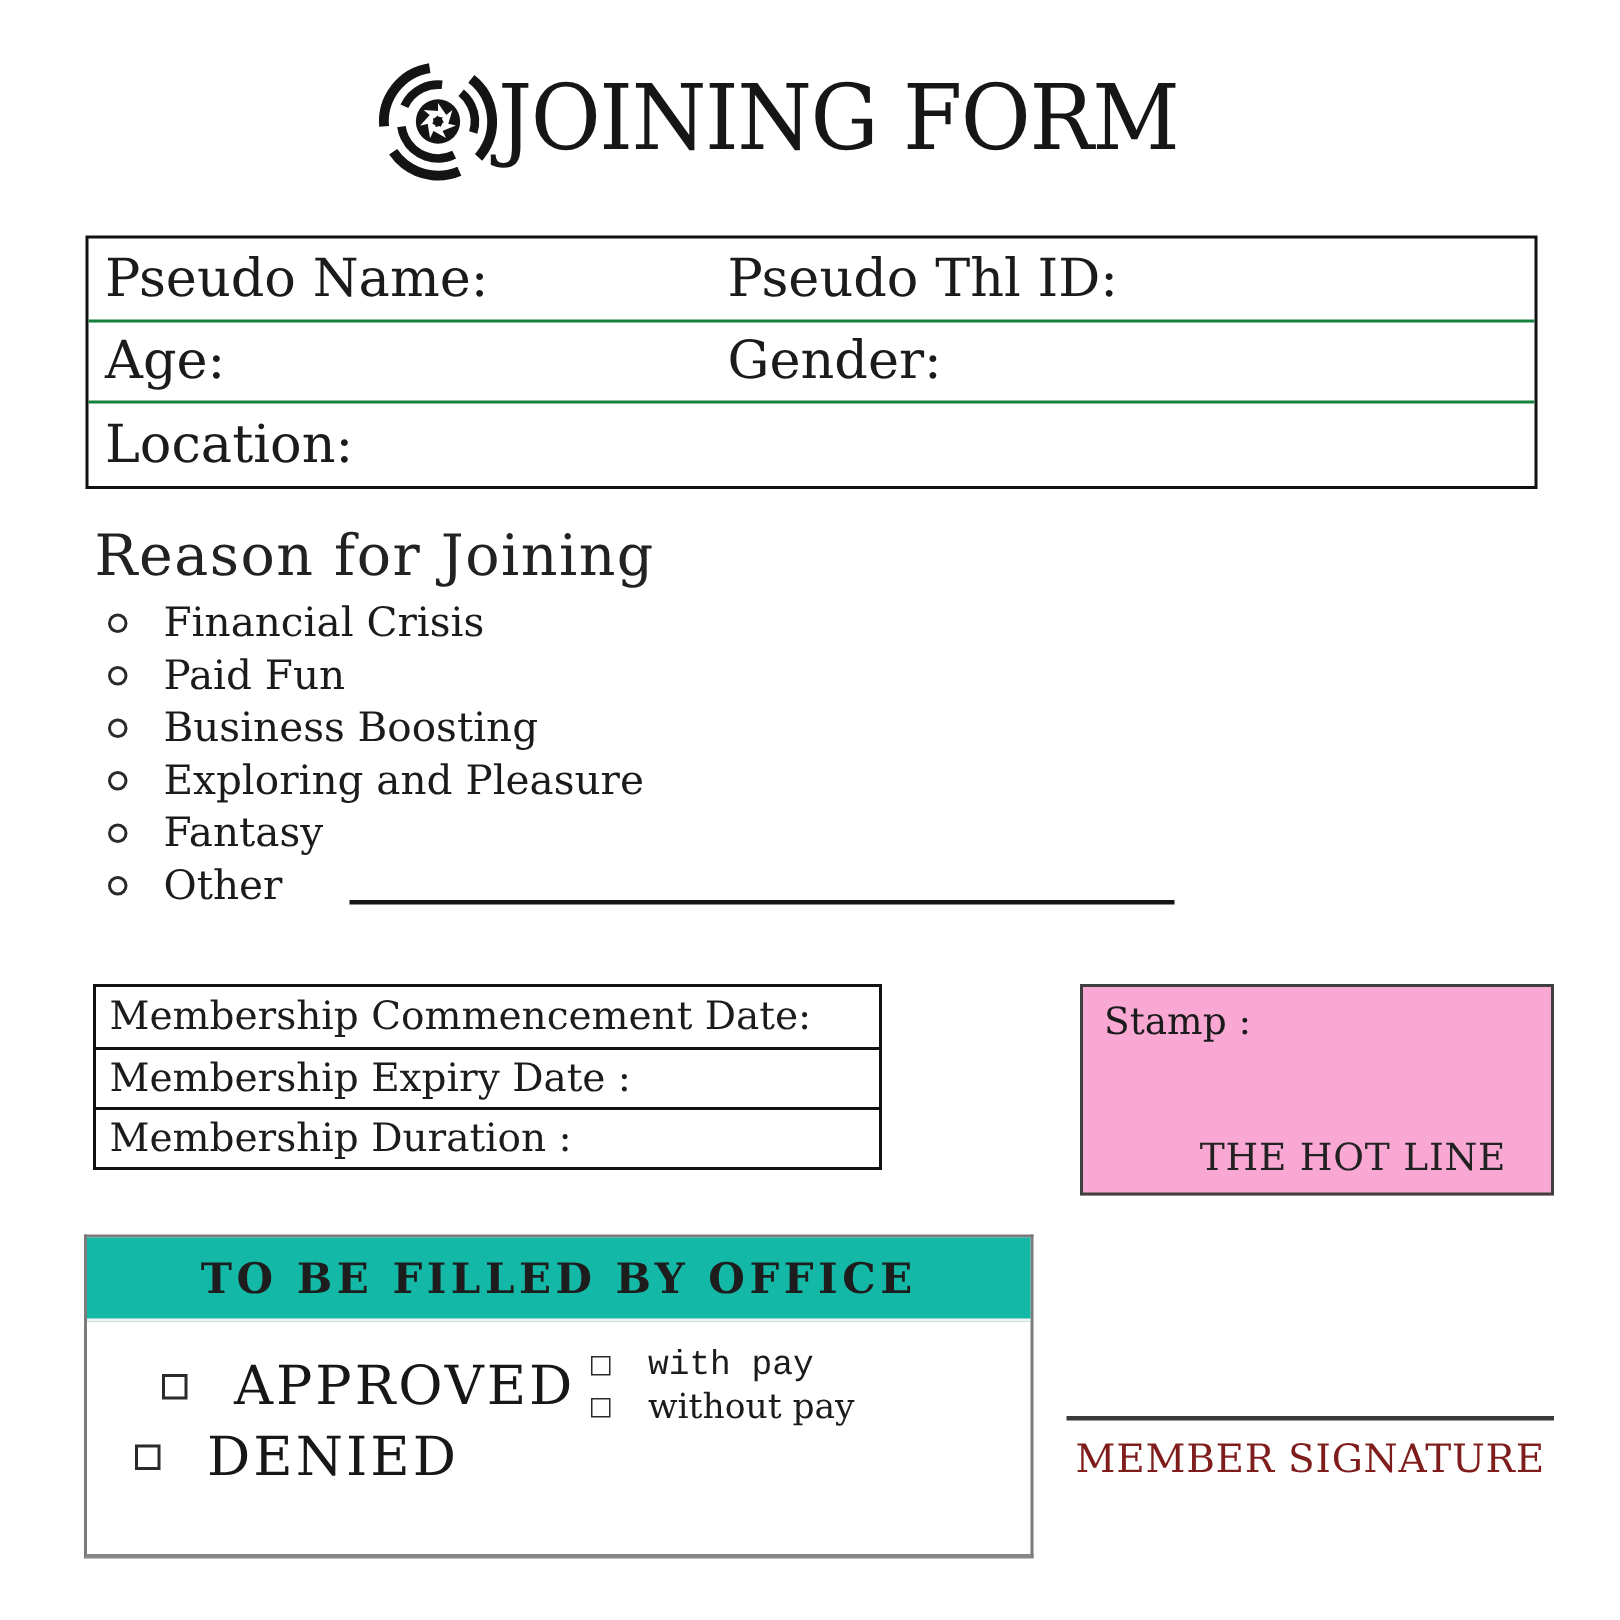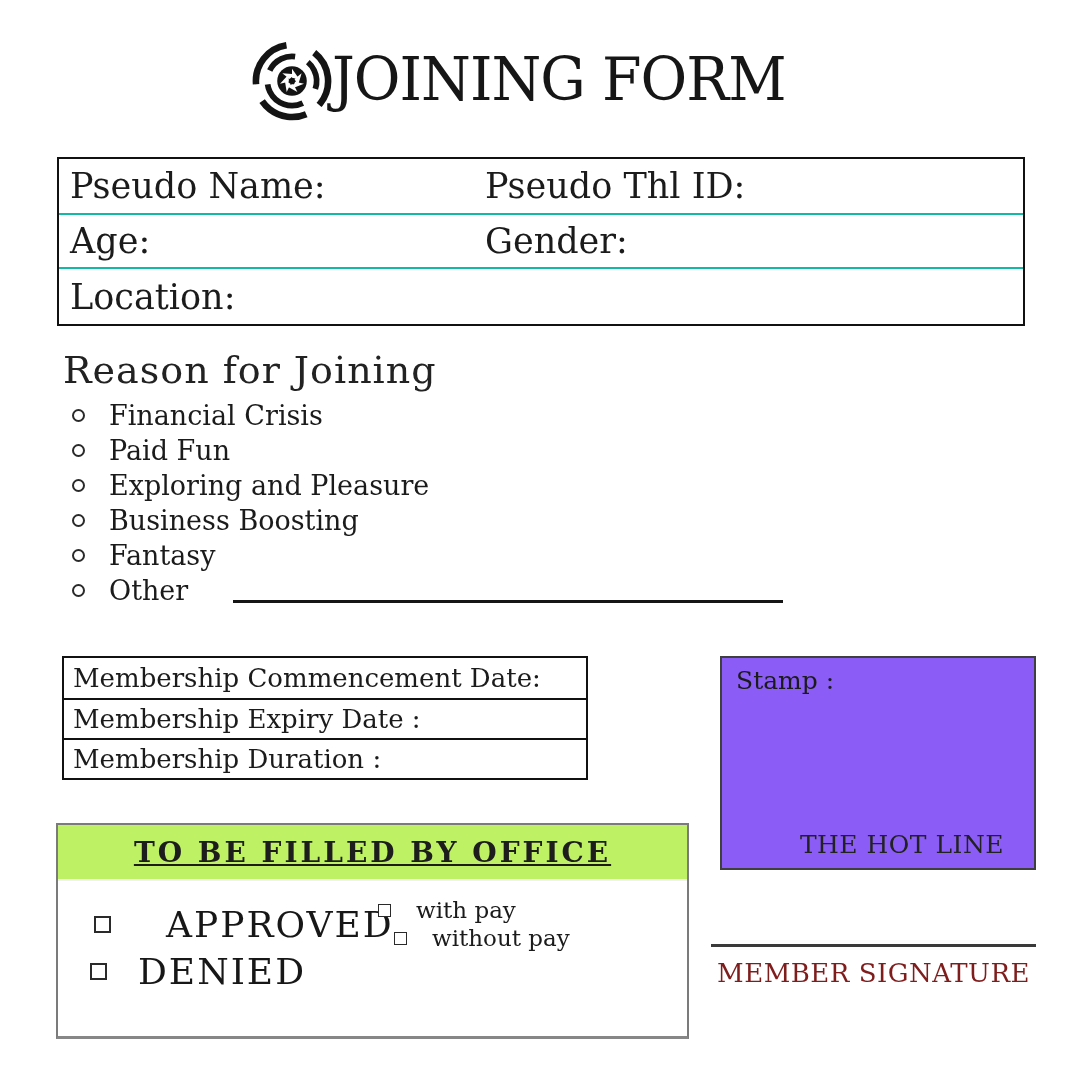--- a/index.html
+++ b/index.html
@@ -19,21 +19,21 @@
     transform: scaleY(1.06); transform-origin: center;
     white-space: nowrap; color: #161616;
   }
 
   
   .info-table {
     position: absolute; left: 57px; top: 157px; width: 968px;
     border: 2px solid #111;
   }
   .info-row { position: relative; height: 54px; }
-  .info-row + .info-row { border-top: 2px solid #14b8a6; }
+  .info-row + .info-row { border-top: 2px solid #15803d; }
   .info-cell {
     position: absolute; top: 0; height: 100%;
     display: flex; align-items: center;
     font-size: 35px; white-space: nowrap;
   }
   .info-cell.c1 { left: 11px; }
   .info-cell.c2 { left: 426px; }
 
   
   .reason-heading {
@@ -58,57 +58,56 @@
     border: 2px solid #111;
   }
   .membership-row {
     height: 40px; display: flex; align-items: center;
     padding-left: 9px; font-size: 26px; white-space: nowrap;
   }
   .membership-row + .membership-row { border-top: 2px solid #111; }
 
   
   .stamp-box {
-    position: absolute; left: 720px; top: 656px; width: 316px; height: 214px;
-    border: 2px solid #3f3f3f; background: #8b5cf6;
+    position: absolute; left: 720px; top: 656px; width: 316px; height: 141px;
+    border: 2px solid #3f3f3f; background: #f9a8d4;
   }
   .stamp-label { position: absolute; left: 14px; top: 8px; font-size: 25px; }
   .hotline-label {
     position: absolute; left: 0; right: 0; bottom: 9px;
     text-align: center; padding-left: 48px;
     font-size: 25px; letter-spacing: 0.5px; white-space: nowrap; color: #222;
   }
 
   
   .office-box {
     position: absolute; left: 56px; top: 823px; width: 633px; height: 216px;
     border: 2px solid #7b7b7b; border-bottom: 3px solid #878787; background: #fff;
   }
   .office-header {
-    height: 56px; background: #bef264; border-bottom: 2px solid #f2f2f2;
+    height: 56px; background: #14b8a6; border-bottom: 2px solid #f2f2f2;
     display: flex; align-items: center; justify-content: center;
     font-size: 28px; font-weight: 700; letter-spacing: 3px; color: #1d1d1d;
     white-space: nowrap;
-    text-decoration: underline;
   }
   .checkbox {
     display: inline-block; border: 2px solid #2a2a2a; background: #fff;
     flex: 0 0 auto;
   }
   .cb-lg { width: 17px; height: 17px; }
   .cb-sm { width: 13px; height: 13px; border-width: 1.5px; }
   .decision-row { position: absolute; display: flex; align-items: center; }
-  .decision-row.r1 { left: 36px; top: 79px; gap: 24px; }
+  .decision-row.r1 { left: 50px; top: 79px; }
   .decision-row.r2 { left: 32px; top: 126px; }
   .decision-label {
     font-size: 36px; letter-spacing: 2px; margin-left: 31px;
     white-space: nowrap; color: #171717;
   }
   .pay-row { position: absolute; display: flex; align-items: center; }
-  .pay-row.r1 { left: 320px; top: 72px; }
+  .pay-row.r1 { left: 336px; top: 72px; font-family: Liberation Mono, monospace; }
   .pay-row.r2 { left: 336px; top: 100px; }
   .pay-label { font-size: 23px; margin-left: 25px; white-space: nowrap; }
 
   
   .signature-line {
     position: absolute; left: 711px; top: 944px; width: 325px; height: 0;
     border-top: 3px solid #3a3a3a;
   }
   .signature-label {
     position: absolute; left: 711px; top: 958px; width: 325px;
@@ -156,25 +155,25 @@
   <div class="reason-item">
     <span class="radio-dot"></span>
     <span class="reason-label">Financial Crisis</span>
   </div>
   <div class="reason-item">
     <span class="radio-dot"></span>
     <span class="reason-label">Paid Fun</span>
   </div>
   <div class="reason-item">
     <span class="radio-dot"></span>
+    <span class="reason-label">Business Boosting</span>
+  </div>
+  <div class="reason-item">
+    <span class="radio-dot"></span>
     <span class="reason-label">Exploring and Pleasure</span>
-  </div>
-  <div class="reason-item">
-    <span class="radio-dot"></span>
-    <span class="reason-label">Business Boosting</span>
   </div>
   <div class="reason-item">
     <span class="radio-dot"></span>
     <span class="reason-label">Fantasy</span>
   </div>
   <div class="reason-item">
     <span class="radio-dot"></span>
     <span class="reason-label">Other</span>
   </div>
 </div>

